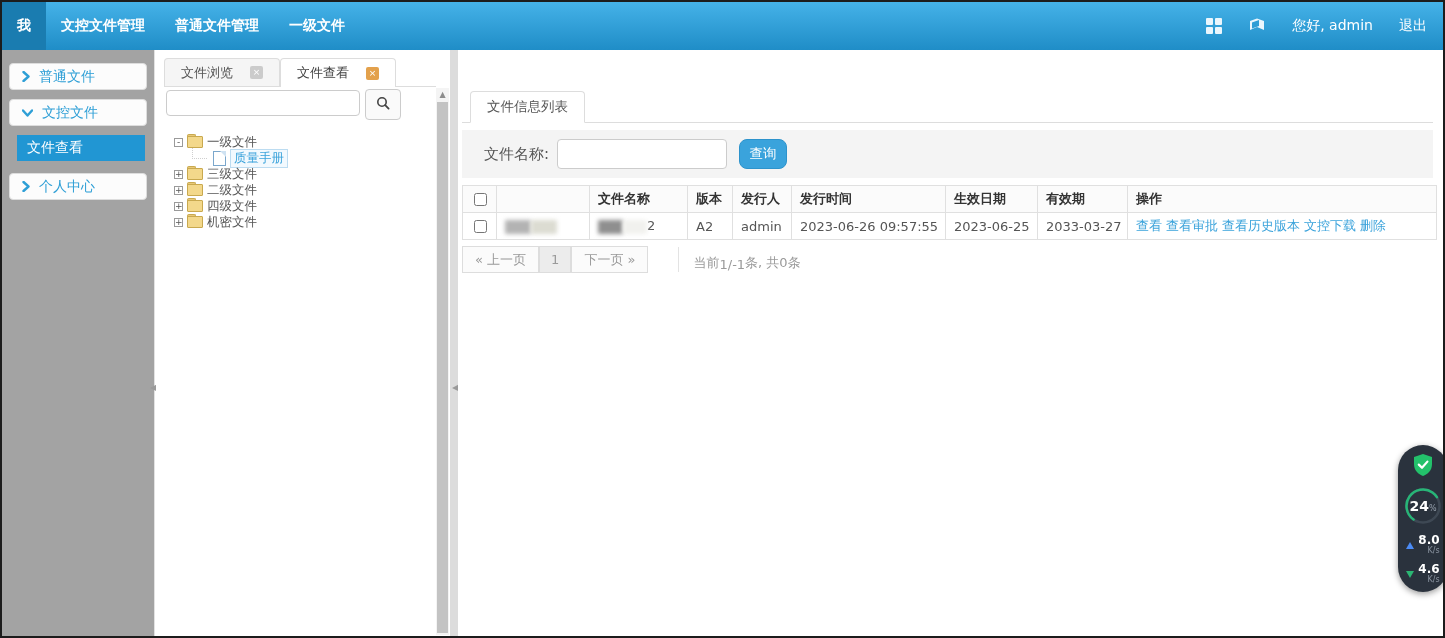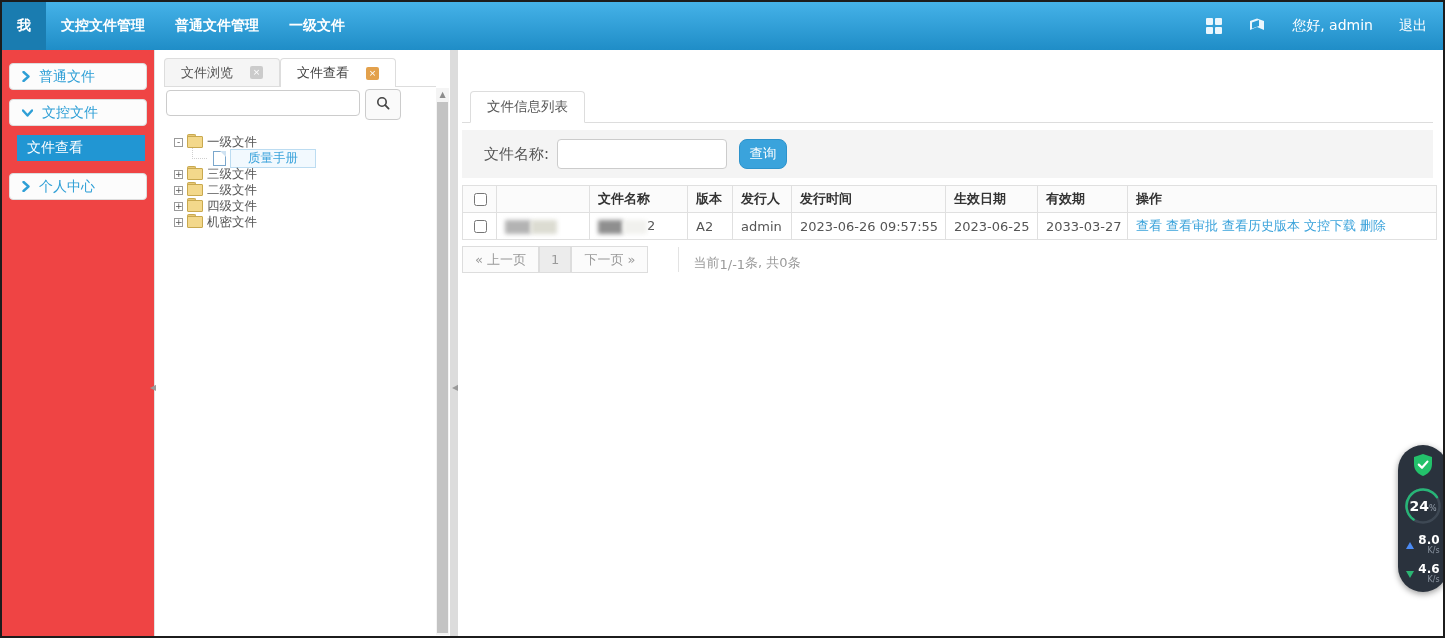--- a/index.html
+++ b/index.html
@@ -17,21 +17,21 @@
     background:linear-gradient(#4eb7ea,#27a0dd);font-size:24px;letter-spacing:1px;white-space:nowrap;}
   .nav-items{display:flex;align-items:stretch;font-size:14px;font-weight:bold;}
   .nav-item{display:flex;align-items:center;padding:0 15px;cursor:pointer;white-space:nowrap;}
   .nav-item.active{background:#1a7cb0;}
   .nav-right{margin-left:auto;display:flex;align-items:center;gap:26px;padding-right:16px;font-size:14px;}
   .grid-ic{display:grid;grid-template-columns:7px 7px;grid-template-rows:7px 7px;gap:2px;}
   .grid-ic span{background:#eaf6fd;border-radius:1px;}
   .nav-link{cursor:pointer;white-space:nowrap;}
 
   
-  #sidebar{position:absolute;left:2px;top:50px;width:153px;bottom:2px;background:#ef4444;
+  #sidebar{position:absolute;left:2px;top:50px;width:153px;bottom:2px;background:#a3a3a3;
     border-right:1px solid #e2e2e2;padding-top:13px;box-sizing:border-box;}
   .acc-item{width:138px;margin:0 0 9px 7px;height:27px;border:1px solid #ddd;border-radius:4px;
     background:#fcfcfc;display:flex;align-items:center;gap:9px;padding-left:12px;box-sizing:border-box;
     color:#2e9fd6;font-size:14px;cursor:pointer;}
   .acc-child{width:128px;margin:3px 0 12px 15px;height:26px;background:#2196d3;color:#fff;
     font-size:14px;display:flex;align-items:center;padding-left:10px;box-sizing:border-box;cursor:pointer;}
   .chev{flex:0 0 auto;display:flex;}
 
   
   #middle{position:absolute;left:156px;top:50px;width:294px;bottom:2px;background:#fff;}
@@ -54,21 +54,21 @@
   .expander{width:9px;height:9px;border:1px solid #9a9a9a;background:#fff;font-size:9px;line-height:7px;
     text-align:center;color:#555;box-sizing:border-box;flex:0 0 auto;}
   .folder{width:16px;height:12px;position:relative;flex:0 0 auto;}
   .folder:before{content:"";position:absolute;left:0;top:-2px;width:7px;height:3px;background:#e9c978;
     border:1px solid #c9a94f;border-bottom:none;border-radius:2px 2px 0 0;}
   .folder .body{position:absolute;inset:0;background:#f3d88b;border:1px solid #c9a94f;border-radius:1px;}
   .doc-ic{width:11px;height:13px;background:#fff;border:1px solid #7ba7cc;position:relative;flex:0 0 auto;}
   .doc-ic:after{content:"";position:absolute;right:-1px;top:-1px;border:3px solid #cfe2f2;
     border-left-color:transparent;border-bottom-color:transparent;}
   .tchild{margin-left:14px;}
-  .tsel{color:#3ba3db;background:#f2f9fe;border:1px solid #bcdcf1;padding:0 17px;}
+  .tsel{color:#3ba3db;background:#f2f9fe;border:1px solid #bcdcf1;padding:0 3px;}
   .tline{width:14px;height:16px;border-left:1px dotted #cfcfcf;border-bottom:1px dotted #cfcfcf;
     margin:-8px 2px 8px 4px;flex:0 0 auto;}
 
   
   .mid-scroll{position:absolute;right:1px;top:38px;bottom:1px;width:13px;background:#f4f4f4;}
   .mid-scroll .arr{height:13px;text-align:center;font-size:8px;color:#8d8d8d;line-height:13px;cursor:pointer;}
   .mid-scroll .thumb{position:absolute;left:1px;right:1px;top:14px;bottom:2px;background:#c3c3c3;cursor:pointer;}
 
   
   #splitter{position:absolute;left:450px;top:50px;width:8px;bottom:2px;background:#dcdcdc;cursor:col-resize;}

